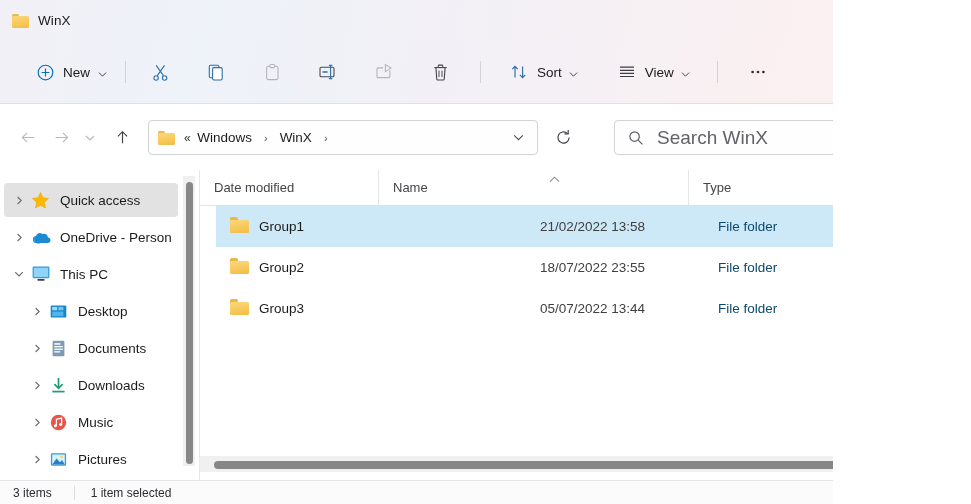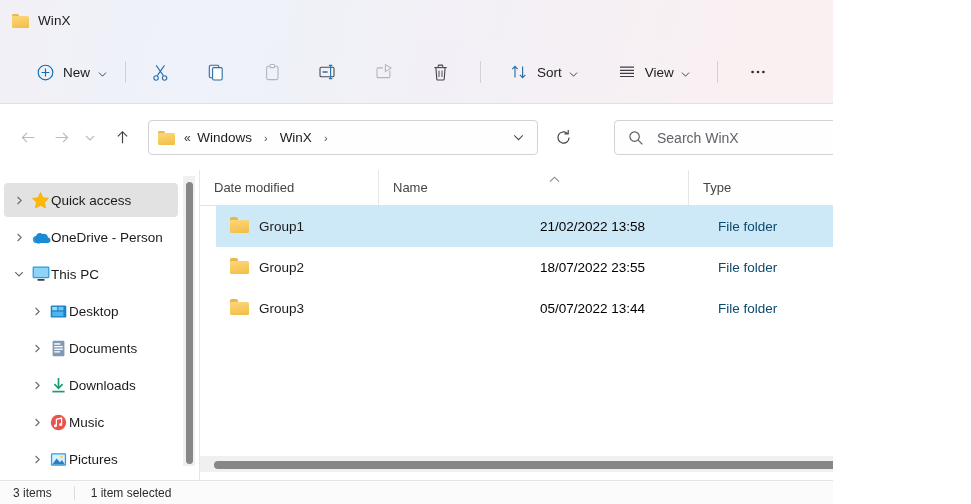--- a/index.html
+++ b/index.html
@@ -93,21 +93,21 @@
   .crumb-end { display: flex; align-items: center; gap: 2px; }
   .crumb-icon { width: 18px; height: 18px; position: relative; margin-right: 2px; }
 
   #searchbox {
     height: 35px; flex: 1; margin-left: 34px; margin-right: 14px;
     border: 1px solid #d2d2d7; border-radius: 4px; background: #fefefe;
     display: flex; align-items: center; padding-left: 13px; gap: 13px;
   }
   #searchbox input {
     border: 0; outline: 0; background: transparent; flex: 1;
-    font-family: "Liberation Sans", sans-serif; font-size: 14px; color: #1b1b1b;
+    font-family: "Liberation Sans", sans-serif; font-size: 19px; color: #1b1b1b;
   }
   #searchbox input::placeholder { color: #62626a; opacity: 1; }
 
   
   #body {
     position: absolute; left: 0; top: 170px; width: 971px; height: 310px;
     display: flex; background: #ffffff;
   }
 
   
@@ -121,21 +121,21 @@
     height: 34px; display: flex; align-items: center; border-radius: 4px;
     margin: 3px 4px 3px 4px; padding-left: 4px; position: relative;
   }
   .navitem.selected { background: #e2e2e2; }
   .navitem .exp {
     width: 22px; height: 22px; display: flex; align-items: center; justify-content: center;
     color: #66666d; flex: 0 0 22px;
   }
   .navitem .nicon { width: 21px; height: 21px; flex: 0 0 21px; display:flex; align-items:center; justify-content:center; }
   .navitem .nlbl {
-    font-size: 13.5px; color: #1b1b1b; white-space: nowrap; text-align: center;
+    font-size: 13.5px; color: #1b1b1b; margin-left: 9px; white-space: nowrap; text-align: center;
   }
   .navitem.child { padding-left: 22px; }
 
   #sb-vtrack {
     position: absolute; right: 4px; top: 6px; width: 12px; height: 290px;
     background: #f0f0f0;
   }
   #sb-vthumb {
     position: absolute; right: 6px; top: 12px; width: 7px; height: 282px;
     background: #878787; border-radius: 4px;
@@ -163,21 +163,21 @@
   }
 
   #rows { position: absolute; left: 16px; top: 36px; width: 766px; }
   .row {
     height: 41px; display: flex; align-items: center;
     font-size: 13.5px; color: #1b1b1b;
   }
   .row.selected { background: #cde8f7; }
   .cell { display: flex; align-items: center; padding-left: 14px; }
   .cell-name { width: 310px; gap: 10px; }
-  .cell-date { width: 178px; color: #000000; }
+  .cell-date { width: 178px; color: #404040; }
   .cell-type { width: 148px; color: #0c4a6e; }
   .cell-size { width: 90px; color: #5a5a60; }
   .rowfolder { width: 19px; height: 19px; position: relative; flex: 0 0 19px; }
 
   #fp-htrack {
     position: absolute; left: 0; bottom: 8px; width: 766px; height: 16px;
     background: #f0f0f0;
   }
   #fp-hthumb {
     position: absolute; left: 14px; bottom: 11px; width: 726px; height: 8px;

